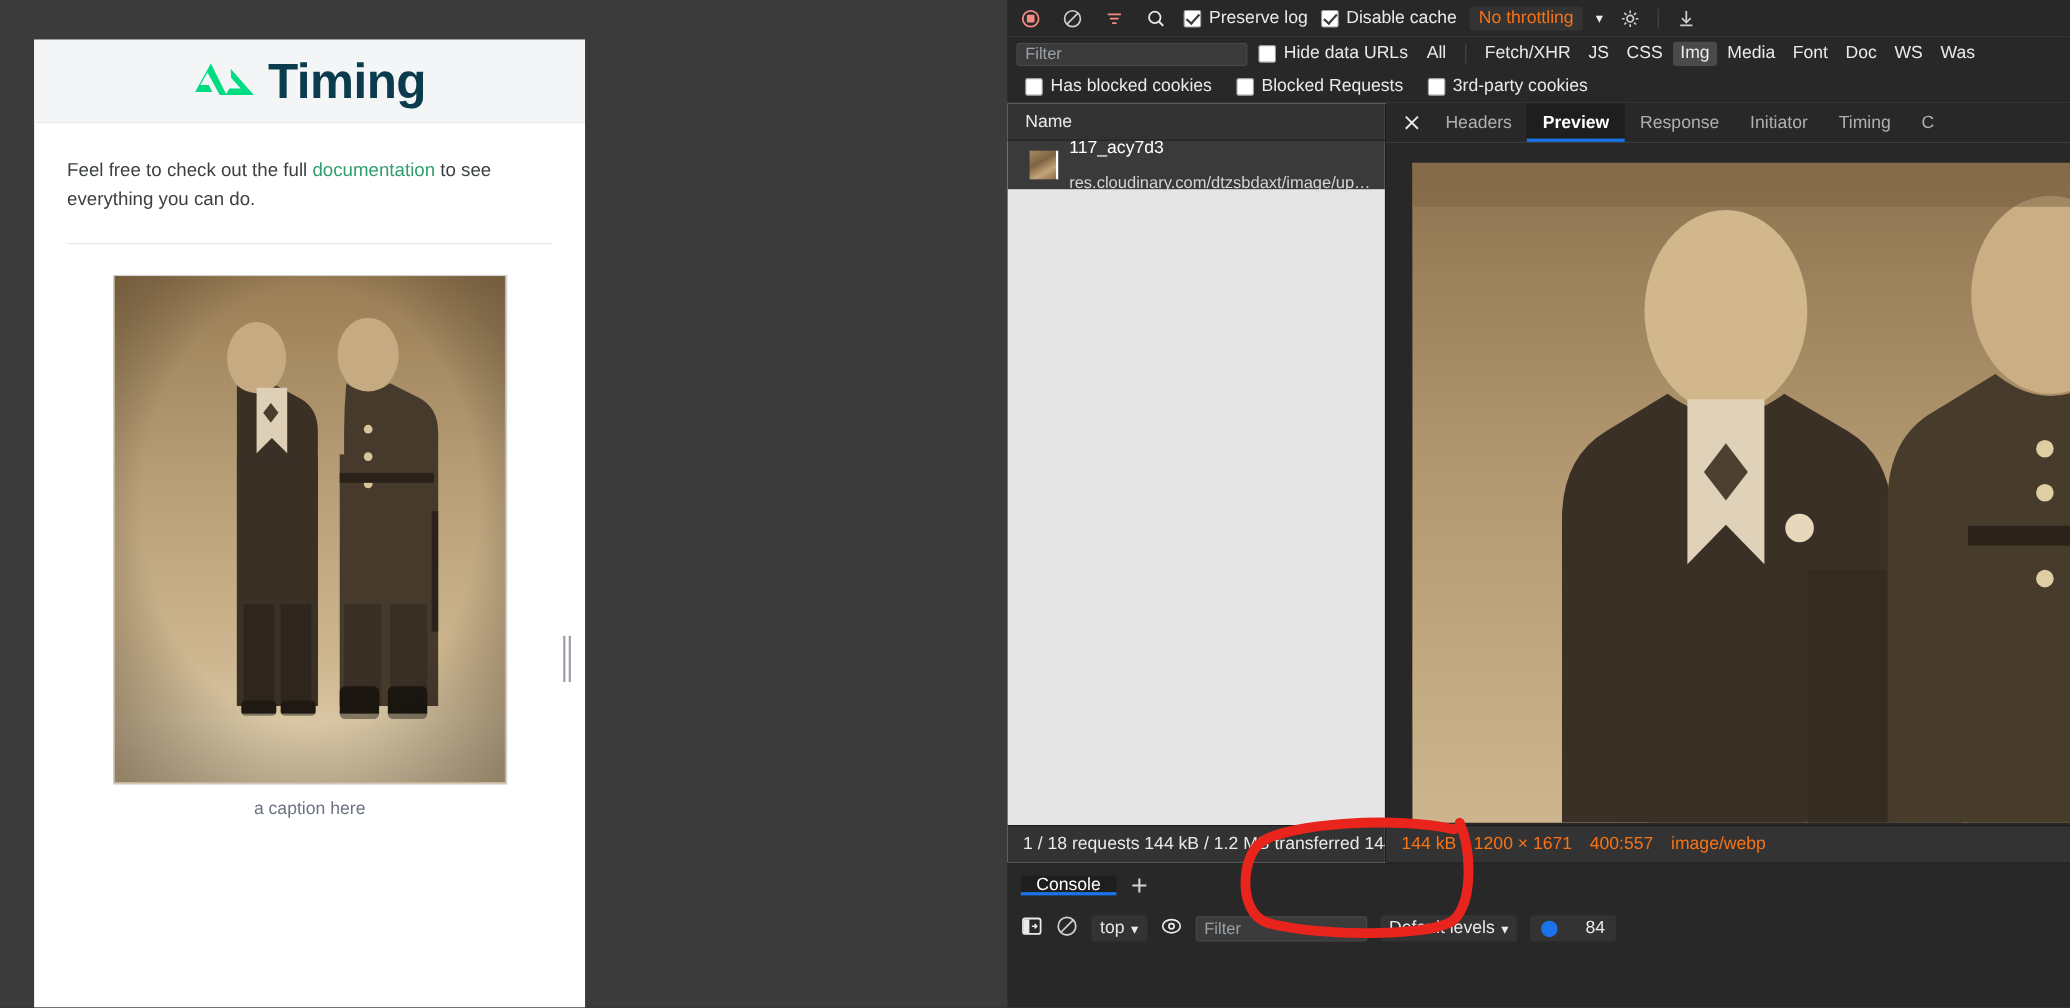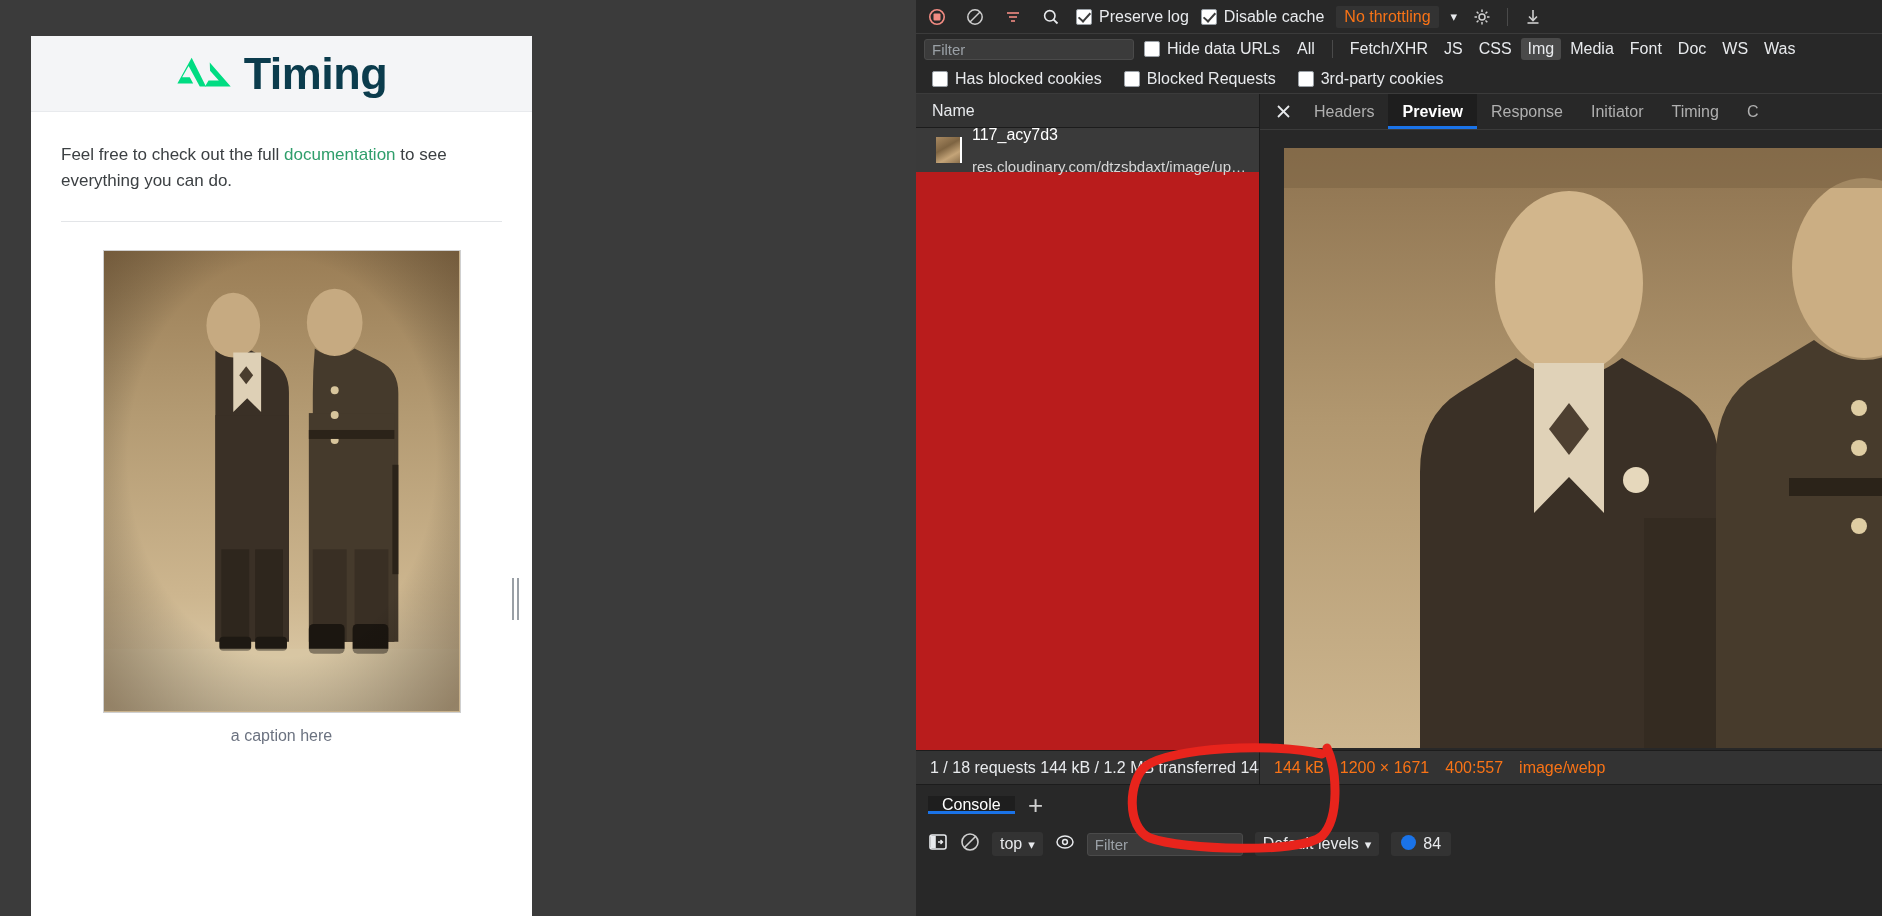--- a/index.html
+++ b/index.html
@@ -121,21 +121,21 @@
   .dt-filterbar2 {
     height: 30px; display: flex; align-items: center; gap: 22px;
     padding: 0 8px 0 16px; background: #282828;
     border-bottom: 1px solid #3b3b3b;
   }
 
   .dt-split { display: flex; height: 690px; }
 
   
   .req-panel {
-    width: 344px; background: #b91c1c; border-right: 1px solid #1c1c1c;
+    width: 344px; background: #e5e5e5; border-right: 1px solid #1c1c1c;
     display: flex; flex-direction: column;
   }
   .req-head {
     height: 34px; background: #333333; border-bottom: 1px solid #1c1c1c;
     display: flex; align-items: center; padding-left: 16px;
     font-size: 16px; color: #e8eaed;
   }
   .req-rows { flex: 1; overflow: hidden; }
   .req-row {
     display: flex; align-items: center; gap: 10px;
@@ -216,21 +216,21 @@
     font-size: 16px; color: #e8eaed;
   }
   .console-filter {
     width: 156px; height: 23px; background: #3b3b3b;
     border: 1px solid #4a4a4a; border-radius: 3px;
     color: #c9c9c9; font-size: 15px; padding: 0 7px;
     font-family: "Liberation Sans", sans-serif;
   }
   .console-filter::placeholder { color: #9aa0a6; }
   .msg-badge {
-    display: flex; gap: 7px;
+    display: flex; align-items: center; gap: 25px;
     background: #333333; border-radius: 3px; padding: 3px 10px;
     font-size: 16px; color: #e8eaed;
   }
   .msg-dot { width: 15px; height: 15px; border-radius: 50%; background: #1a73e8; }
 
   
   .annot {
     position: absolute; left: 1122px; top: 740px;
     width: 240px; height: 120px; pointer-events: none;
   }

